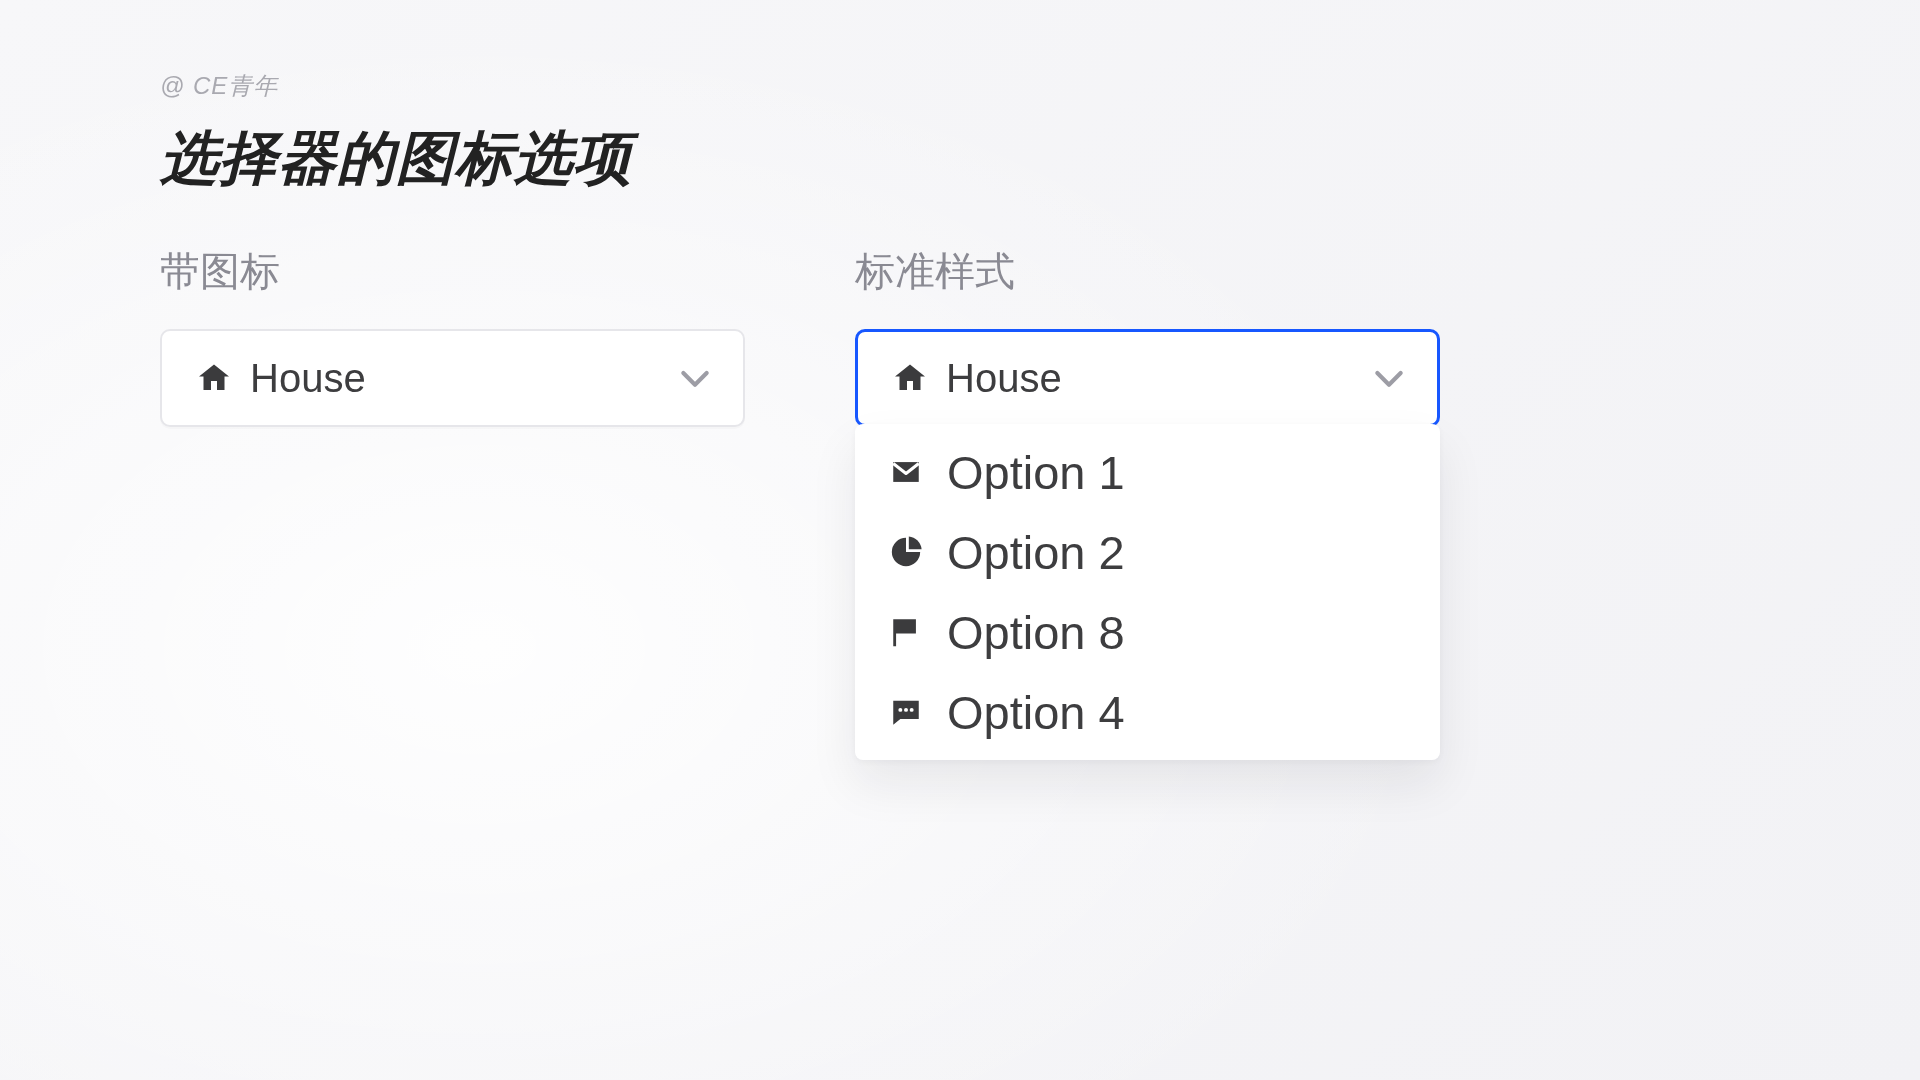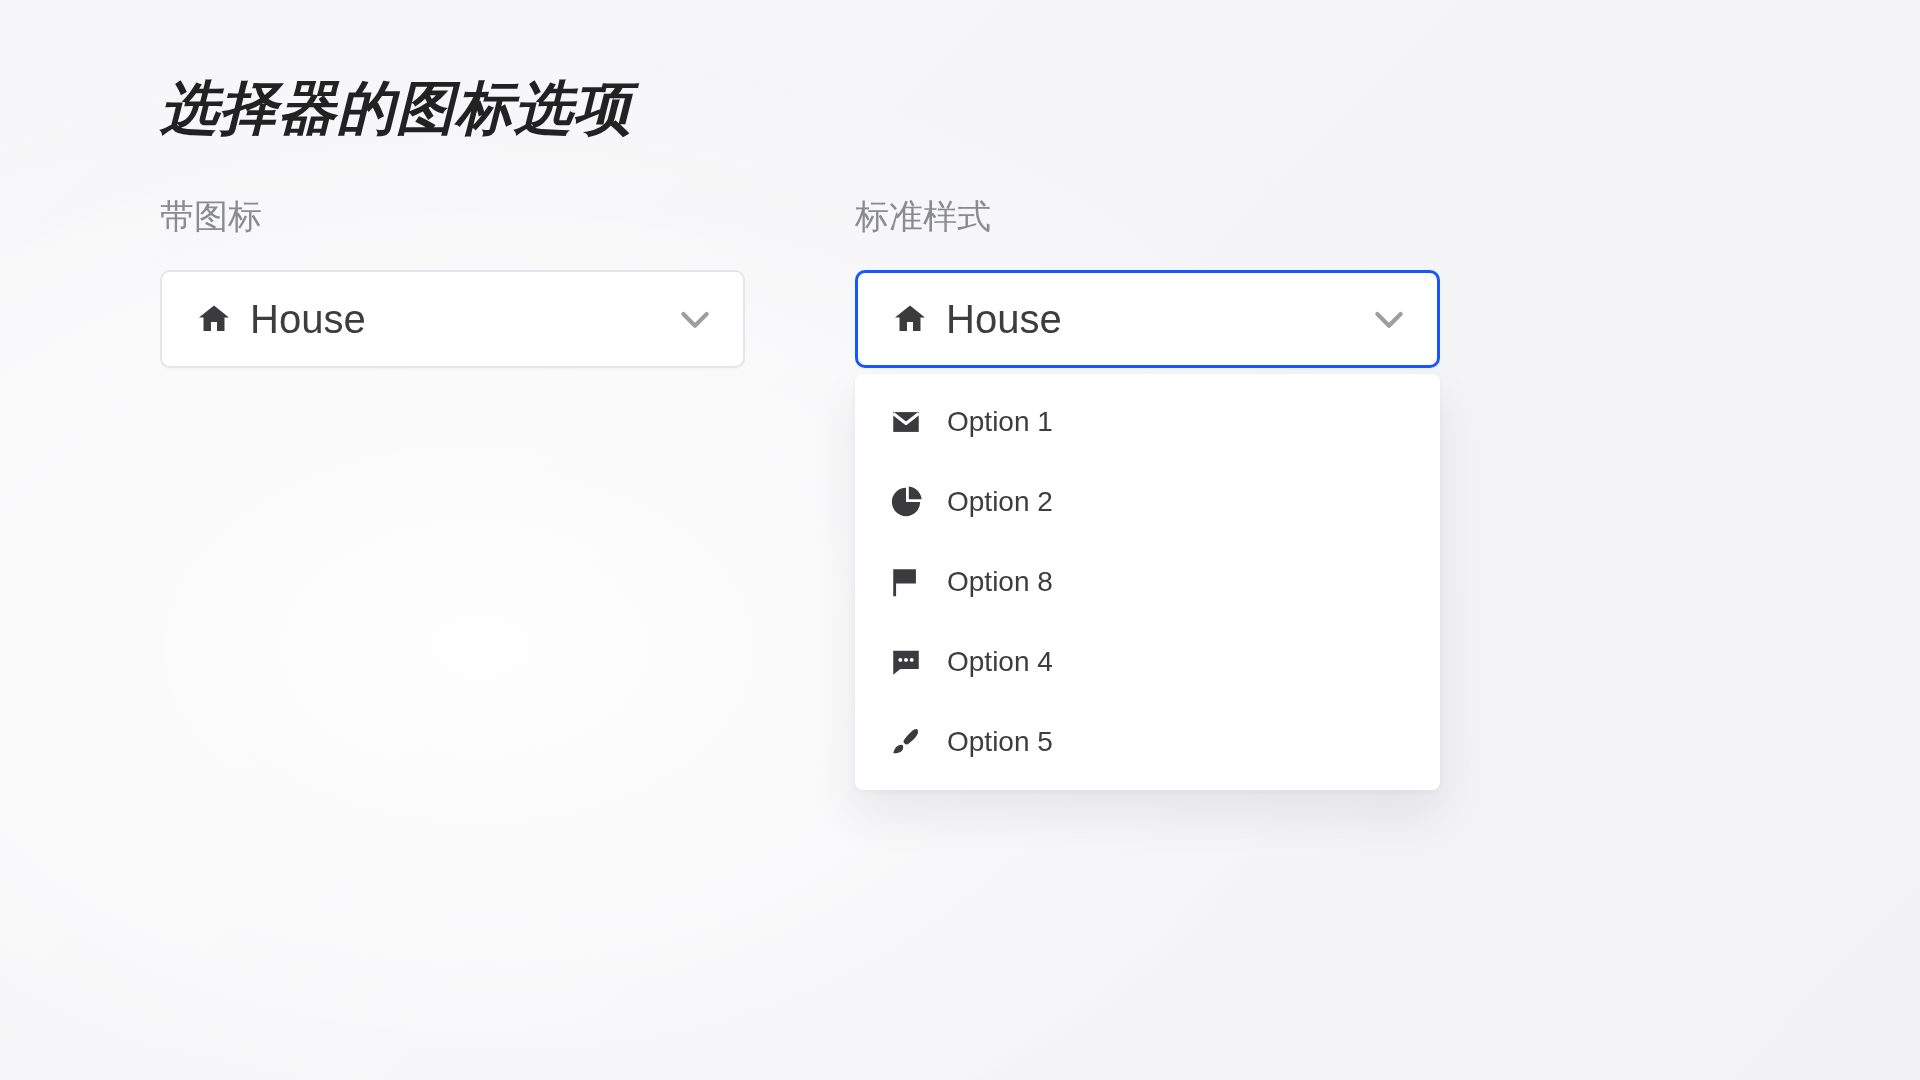--- a/index.html
+++ b/index.html
@@ -43,21 +43,21 @@
       flex: 0 0 585px;
       position: relative;
     }
 
     .col-right {
       margin-left: 50px;
     }
 
     .sub {
       color: #8a8a93;
-      font-size: 34px;
+      font-size: 40px;
       font-weight: 400;
       margin-bottom: 30px;
     }
 
     .select {
       display: flex;
       align-items: center;
       height: 98px;
       background: #ffffff;
       border: 2px solid #e6e6ea;
@@ -104,21 +104,21 @@
       border-radius: 8px;
       box-shadow: 0 24px 48px rgba(30,30,40,0.08), 0 2px 6px rgba(30,30,40,0.04);
       padding: 8px 0;
     }
 
     .option {
       display: flex;
       align-items: center;
       height: 80px;
       padding: 0 34px;
-      font-size: 28px;
+      font-size: 47px;
       color: #3d3d3f;
       cursor: pointer;
     }
 
     .option .opt-icon {
       display: inline-flex;
       width: 34px;
       height: 34px;
       color: #3b3b3d;
       margin-right: 24px;
@@ -155,20 +155,21 @@
       <circle cx="12" cy="10.5" r="1.4" fill="#fff"></circle>
       <circle cx="16" cy="10.5" r="1.4" fill="#fff"></circle>
     </symbol>
     <symbol id="brush-icon" viewBox="0 0 24 24">
       <path fill="currentColor" d="M20 3 C18 2 14 6 11 10 C10 11 10 12 11 13 C12 14 13 14 14 13 C18 10 22 6 20 3 Z M9 14 C6 14 4 16 3 20 C6 20 10 19 10 16 C10 15 10 14 9 14 Z"></path>
     </symbol>
   </defs>
 </svg>
 
 <div class="page">
+  <div class="author">@ CE青年</div>
   <div class="title">选择器的图标选项</div>
 
   <div class="cols">
 
     <div class="col">
       <div class="sub">带图标</div>
 
       <div class="select">
         <span class="leading-icon">
           <svg>
@@ -226,25 +227,17 @@
             </span>
           <span>Option 8</span>
         </div>
         <div class="option">
           <span class="opt-icon">
               <svg>
                 <use href="#message-icon"></use>
               </svg>
             </span>
           <span>Option 4</span>
-        </div>
-        <div class="option">
-          <span class="opt-icon">
-              <svg>
-                <use href="#brush-icon"></use>
-              </svg>
-            </span>
-          <span>Option 5</span>
         </div>
       </div>
     </div>
   </div>
 </div>
 
 </body></html>

